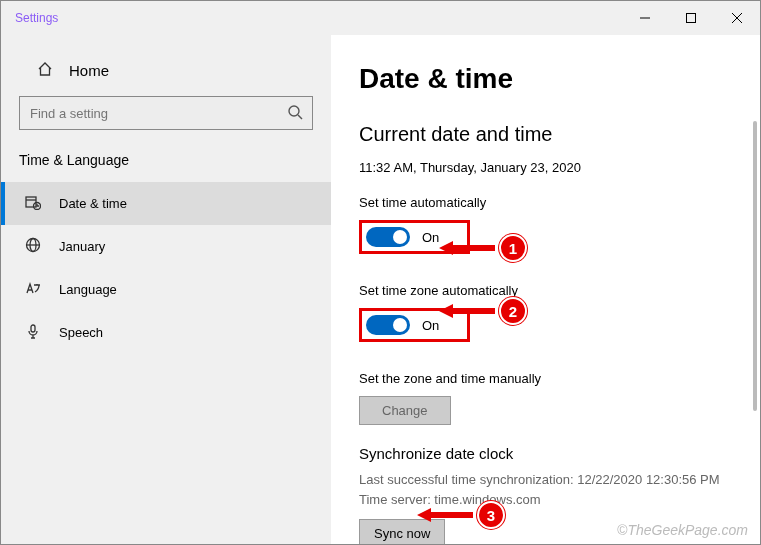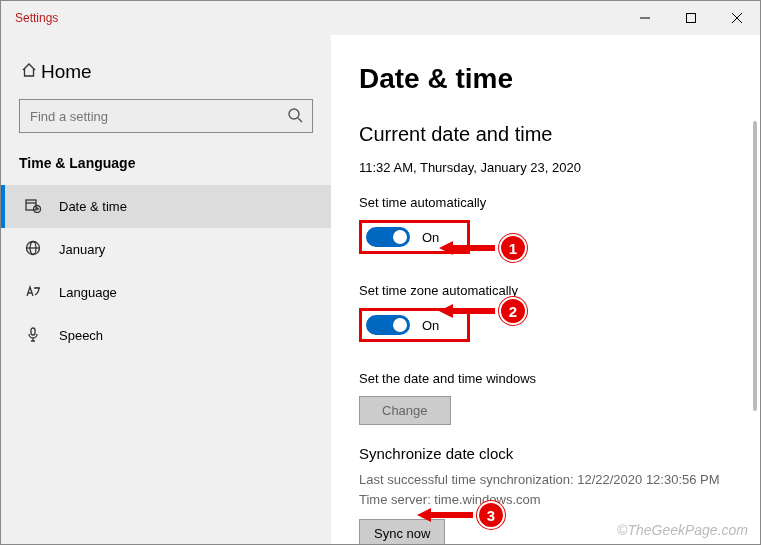--- a/index.html
+++ b/index.html
@@ -1,31 +1,31 @@
 <!DOCTYPE html>
 <html><head>
 <meta charset="utf-8">
 <style>
   * { box-sizing: border-box; margin: 0; padding: 0; font-family: "Segoe UI", Arial, sans-serif; }
   html, body { width: 761px; height: 545px; overflow: hidden; background:#fff; }
   .window { width: 761px; height: 545px; border:1px solid #888; display:flex; flex-direction:column; background:#fff; position:relative; }
   .titlebar { height:34px; display:flex; align-items:center; justify-content:space-between; padding:0 0 0 14px; background:#f0f0f0; }
-  .titlebar .title { font-size:12px; color:#b91c1c; }
+  .titlebar .title { font-size:12px; color:#8b5cf6; }
   .titlebar .controls { display:flex; }
   .titlebar .ctrl { width:46px; height:34px; display:flex; align-items:center; justify-content:center; color:#000; }
   .titlebar .ctrl svg { width:10px; height:10px; stroke:#000; stroke-width:1; fill:none; }
   .body { flex:1; display:flex; overflow:hidden; }
   .sidebar { width:330px; background:#f0f0f0; padding:18px 0 0 0; display:flex; flex-direction:column; }
-  .home-row { display:flex; align-items:center; gap:4px; padding:8px 14px 10px 20px; color:#000; font-size:19px; }
+  .home-row { display:flex; align-items:center; gap:16px; padding:8px 14px 10px 36px; color:#000; font-size:15px; }
   .home-row svg { width:16px; height:16px; stroke:#333; stroke-width:1.4; fill:none; }
   .search { margin:6px 18px 14px 18px; position:relative; }
   .search input { width:100%; height:34px; border:1px solid #888; background:#ededed; padding:0 34px 0 10px; font-size:13px; color:#555; outline:none; }
   .search .sicon { position:absolute; right:10px; top:8px; }
   .search .sicon svg { width:16px; height:16px; stroke:#555; fill:none; stroke-width:1.4; }
-  .category { font-weight:700; font-size:14px; padding:8px 18px 14px 18px; color:#000; }
+  .category { font-weight:400; font-size:14px; padding:8px 18px 14px 18px; color:#000; }
   .navitem { display:flex; align-items:center; gap:18px; padding:12px 18px 12px 20px; font-size:13px; color:#000; border-left:4px solid transparent; }
   .navitem.active { background:#dcdcdc; border-left:4px solid #0078d7; }
   .navicon svg { width:16px; height:16px; stroke:#333; fill:none; stroke-width:1.3; }
   .main { flex:1; padding:28px 0 0 28px; position:relative; overflow:hidden; }
   h1.pagehead { font-weight:600; font-size:28px; margin-bottom:28px; }
   h2.sub { font-weight:400; font-size:20px; margin-bottom:14px; }
   .dt { font-size:13px; color:#000; margin-bottom:20px; }
   .lbl { font-size:13px; color:#000; margin-bottom:10px; }
   .toggle-wrap { display:flex; align-items:center; gap:12px; margin-bottom:29px; padding:4px 28px 4px 4px; width:max-content; }
   .box-red { border:3px solid #e60000; }
@@ -148,21 +148,21 @@
       </div>
 
       <div class="lbl">Set time zone automatically</div>
       <div class="toggle-wrap box-red">
         <div class="toggle">
             <div class="knob"></div>
           </div>
         <span class="toggle-label">On</span>
       </div>
 
-      <div class="lbl">Set the date and time windows</div>
+      <div class="lbl">Set the zone and time manually</div>
       <div class="btn" style="margin-bottom:4px;">Change</div>
 
       <div class="sync-head">Synchronize date clock</div>
       <div class="muted">
         <div>Last successful time synchronization: 12/22/2020 12:30:56 PM</div>
         <div>Time server: time.windows.com</div>
       </div>
       <div class="btn dark box-red" style="padding:6px 14px;">Sync now</div>
 
       <div class="scroll-edge"></div>

